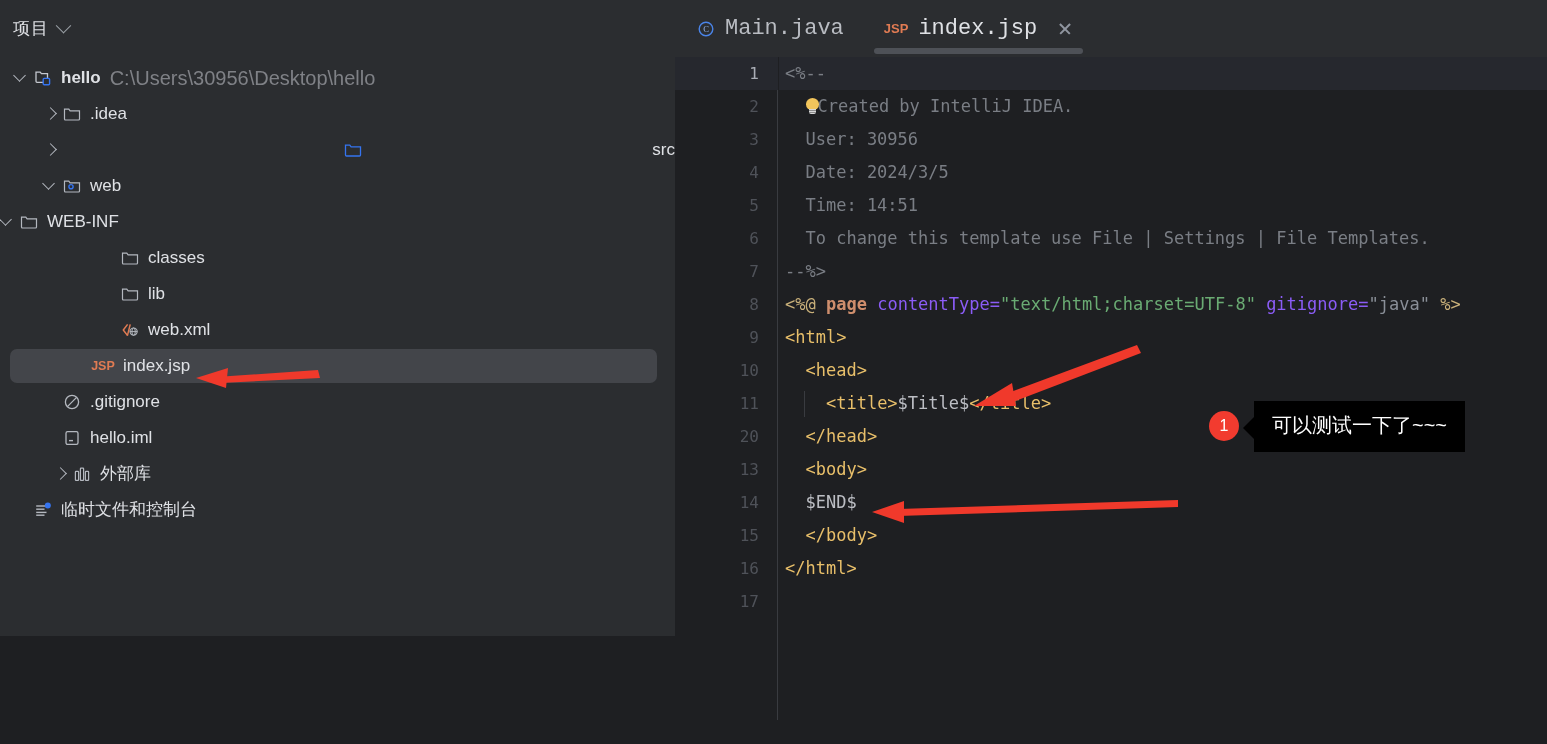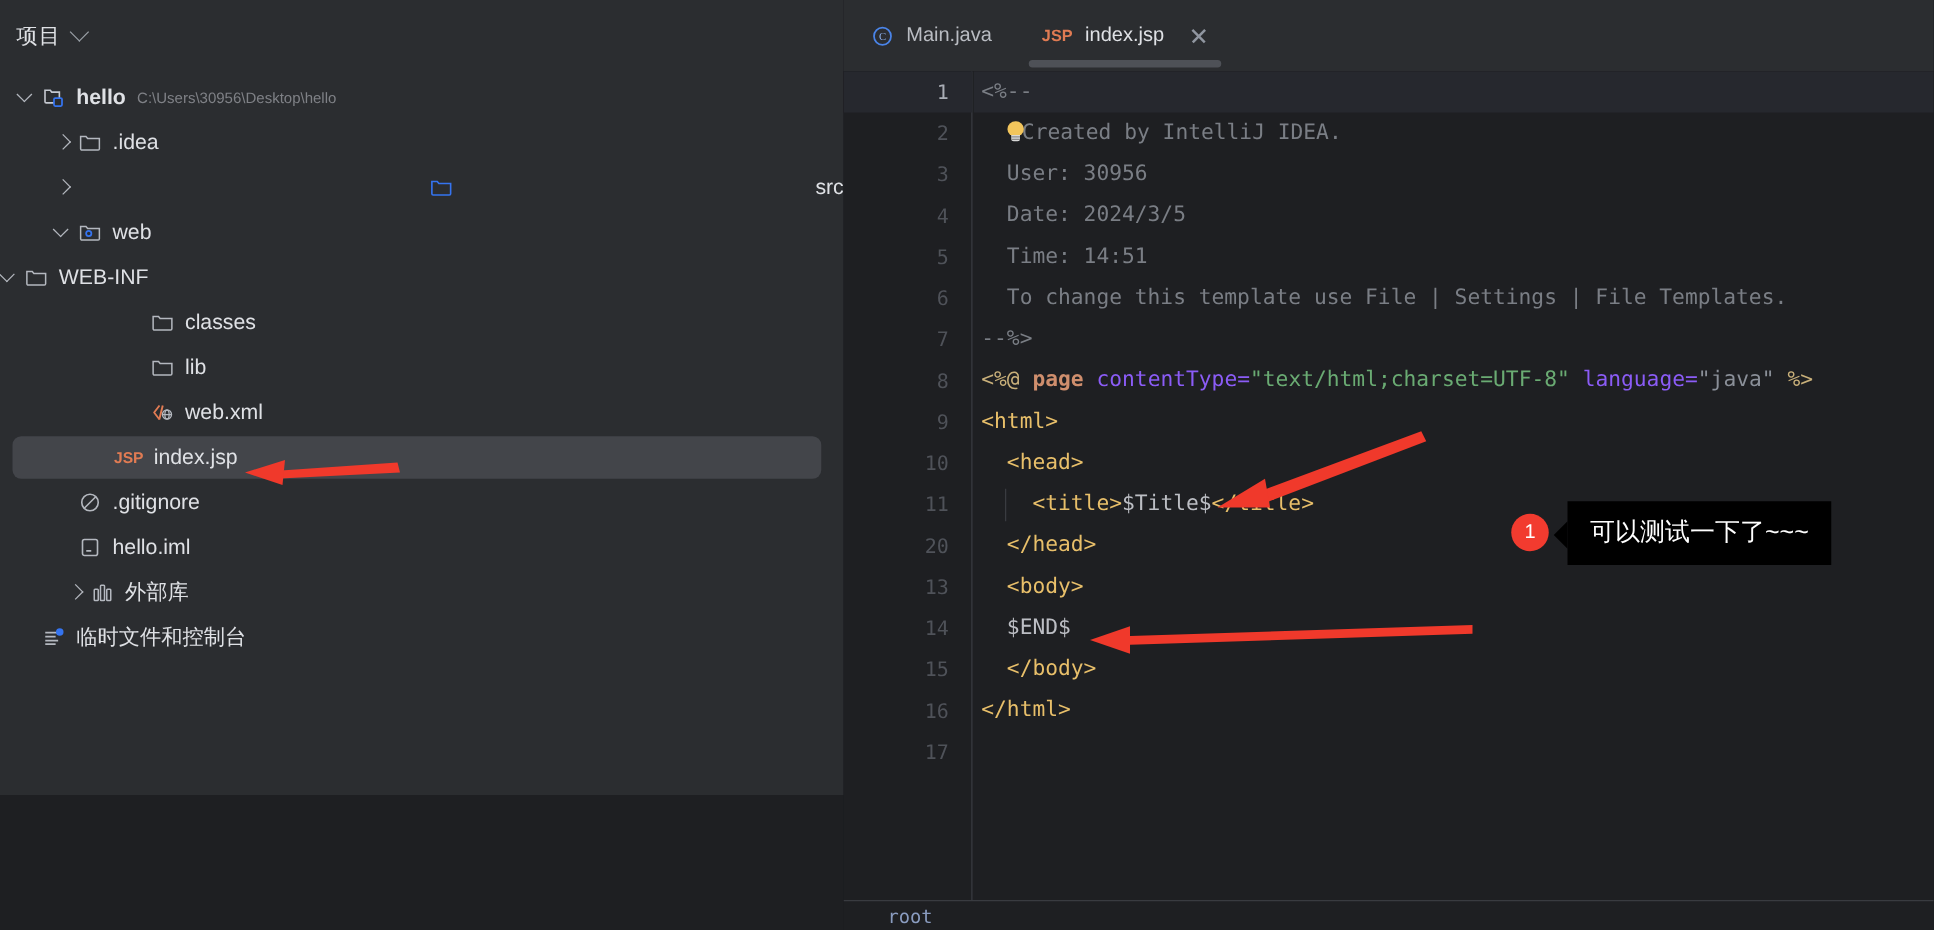--- a/index.html
+++ b/index.html
@@ -58,36 +58,36 @@
   }
   .arrow.right::after{ transform:rotate(-45deg); }
   .arrow.down::after{ transform:rotate(45deg); top:1px; left:1px; }
 
   .ico { width:22px; height:20px; flex:0 0 22px; margin-right:7px;
          display:flex; align-items:center; justify-content:center; }
   .ico svg { display:block; }
 
   .lbl { color:#dfe1e5; font-size:17px; line-height:20px; }
   .lbl.bold { font-weight:bold; }
-  .path { color:#7f8186; font-size:12px; margin-left:9px; }
+  .path { color:#7f8186; font-size:20px; margin-left:9px; }
 
   
   #editor {
     flex:1 1 auto; height:744px;
     background:#1e1f22; position:relative;
   }
   #tabbar {
     height:57px; background:#2b2d30;
     display:flex; align-items:center; position:relative;
   }
   .tab {
     height:57px; display:flex; align-items:center; gap:10px;
     padding:0 20px; position:relative; cursor:default;
   }
-  .tab .tlabel { font-size:16px; color:#b9bcc2; }
+  .tab .tlabel { font-size:22px; color:#b9bcc2;font-family:Liberation Mono, monospace; }
   .tab.active .tlabel { color:#dfe1e5; }
   .tab.active::after{
     content:""; position:absolute; left:10px; right:10px; bottom:3px;
     height:6px; background:#4e5157; border-radius:3px;
   }
   .tab-close {
     width:16px; height:16px; position:relative; margin-left:10px;
   }
   .tab-close::before,.tab-close::after{
     content:""; position:absolute; left:1px; top:7px;
@@ -370,37 +370,34 @@
           </div>
       </div>
       <div id="code">
           <div class="cl hl"><span class="cmt">&lt;%--</span></div>
           <div class="cl"><span class="cmt">  </span><span class="bulb"><span class="glass"></span><span class="base"><i style="top:1px"></i><i style="top:3px"></i></span></span><span class="cmt">Created by IntelliJ IDEA.</span></div>
           <div class="cl"><span class="cmt">  User: 30956</span></div>
           <div class="cl"><span class="cmt">  Date: 2024/3/5</span></div>
           <div class="cl"><span class="cmt">  Time: 14:51</span></div>
           <div class="cl"><span class="cmt">  To change this template use File | Settings | File Templates.</span></div>
           <div class="cl"><span class="cmt">--%&gt;</span></div>
-          <div class="cl"><span class="dir">&lt;%@</span> <span class="kw">page</span> <span class="attr">contentType=</span><span class="str">"text/html;charset=UTF-8"</span> <span class="attr">language=</span><span class="str2">"java"</span> <span class="dir">%&gt;</span></div>
+          <div class="cl"><span class="dir">&lt;%@</span> <span class="kw">page</span> <span class="attr">contentType=</span><span class="str">"text/html;charset=UTF-8"</span> <span class="attr">gitignore=</span><span class="str2">"java"</span> <span class="dir">%&gt;</span></div>
           <div class="cl"><span class="tag">&lt;html&gt;</span></div>
           <div class="cl">  <span class="tag">&lt;head&gt;</span></div>
           <div class="cl">    <span class="tag">&lt;title&gt;</span><span class="plain">$Title$</span><span class="tag">&lt;/title&gt;</span></div>
           <div class="cl">  <span class="tag">&lt;/head&gt;</span></div>
           <div class="cl">  <span class="tag">&lt;body&gt;</span></div>
           <div class="cl">  <span class="plain">$END$</span></div>
           <div class="cl">  <span class="tag">&lt;/body&gt;</span></div>
           <div class="cl"><span class="tag">&lt;/html&gt;</span></div>
           <div class="cl"></div>
           <div class="indent-guide" style="left: 25px; top: 334px; height: 26px;"></div>
         </div>
     </div>
 
-    <div id="breadcrumb">
-      <span class="bc">root</span>
-    </div>
   </div>
 
   <svg class="ann-layer" width="1547" height="744" viewBox="0 0 1547 744">
 
     <g>
       <path d="M 318 370 L 216 377 L 220 383 L 320 378 Z" fill="#f0392b"></path>
       <path d="M 196 378 L 228 368 L 226 388 Z" fill="#f0392b"></path>
     </g>
 
     <g>

